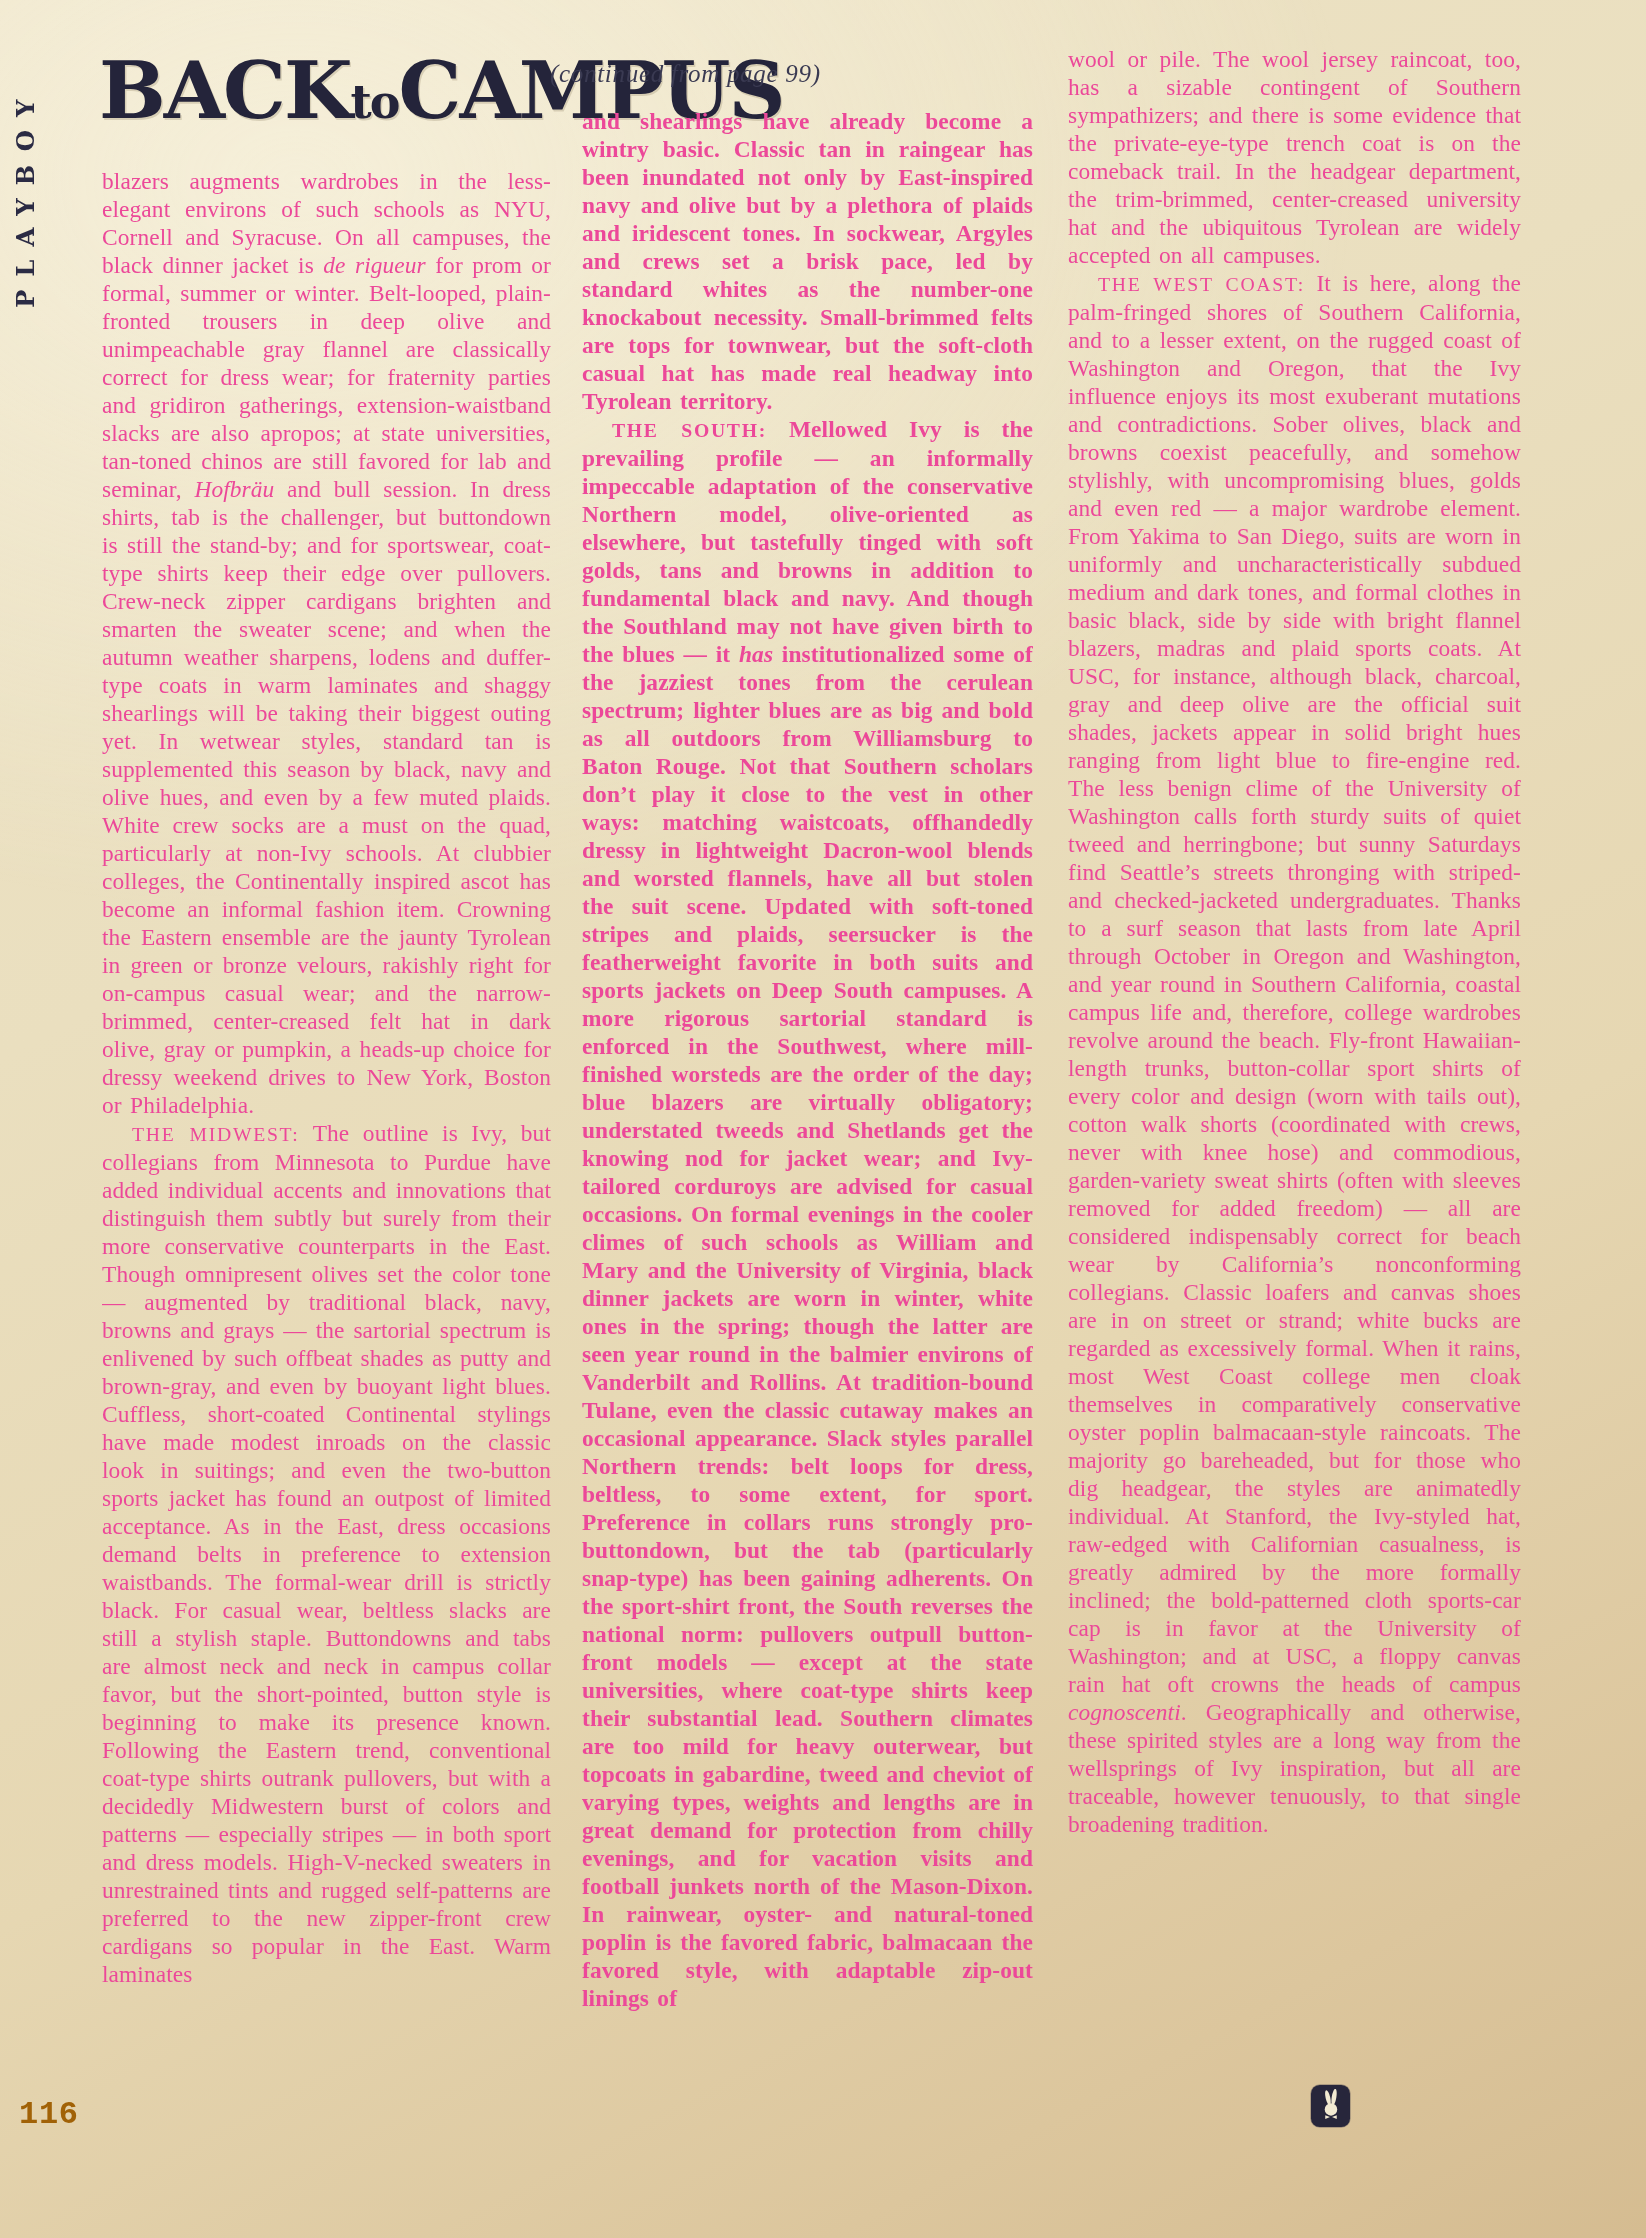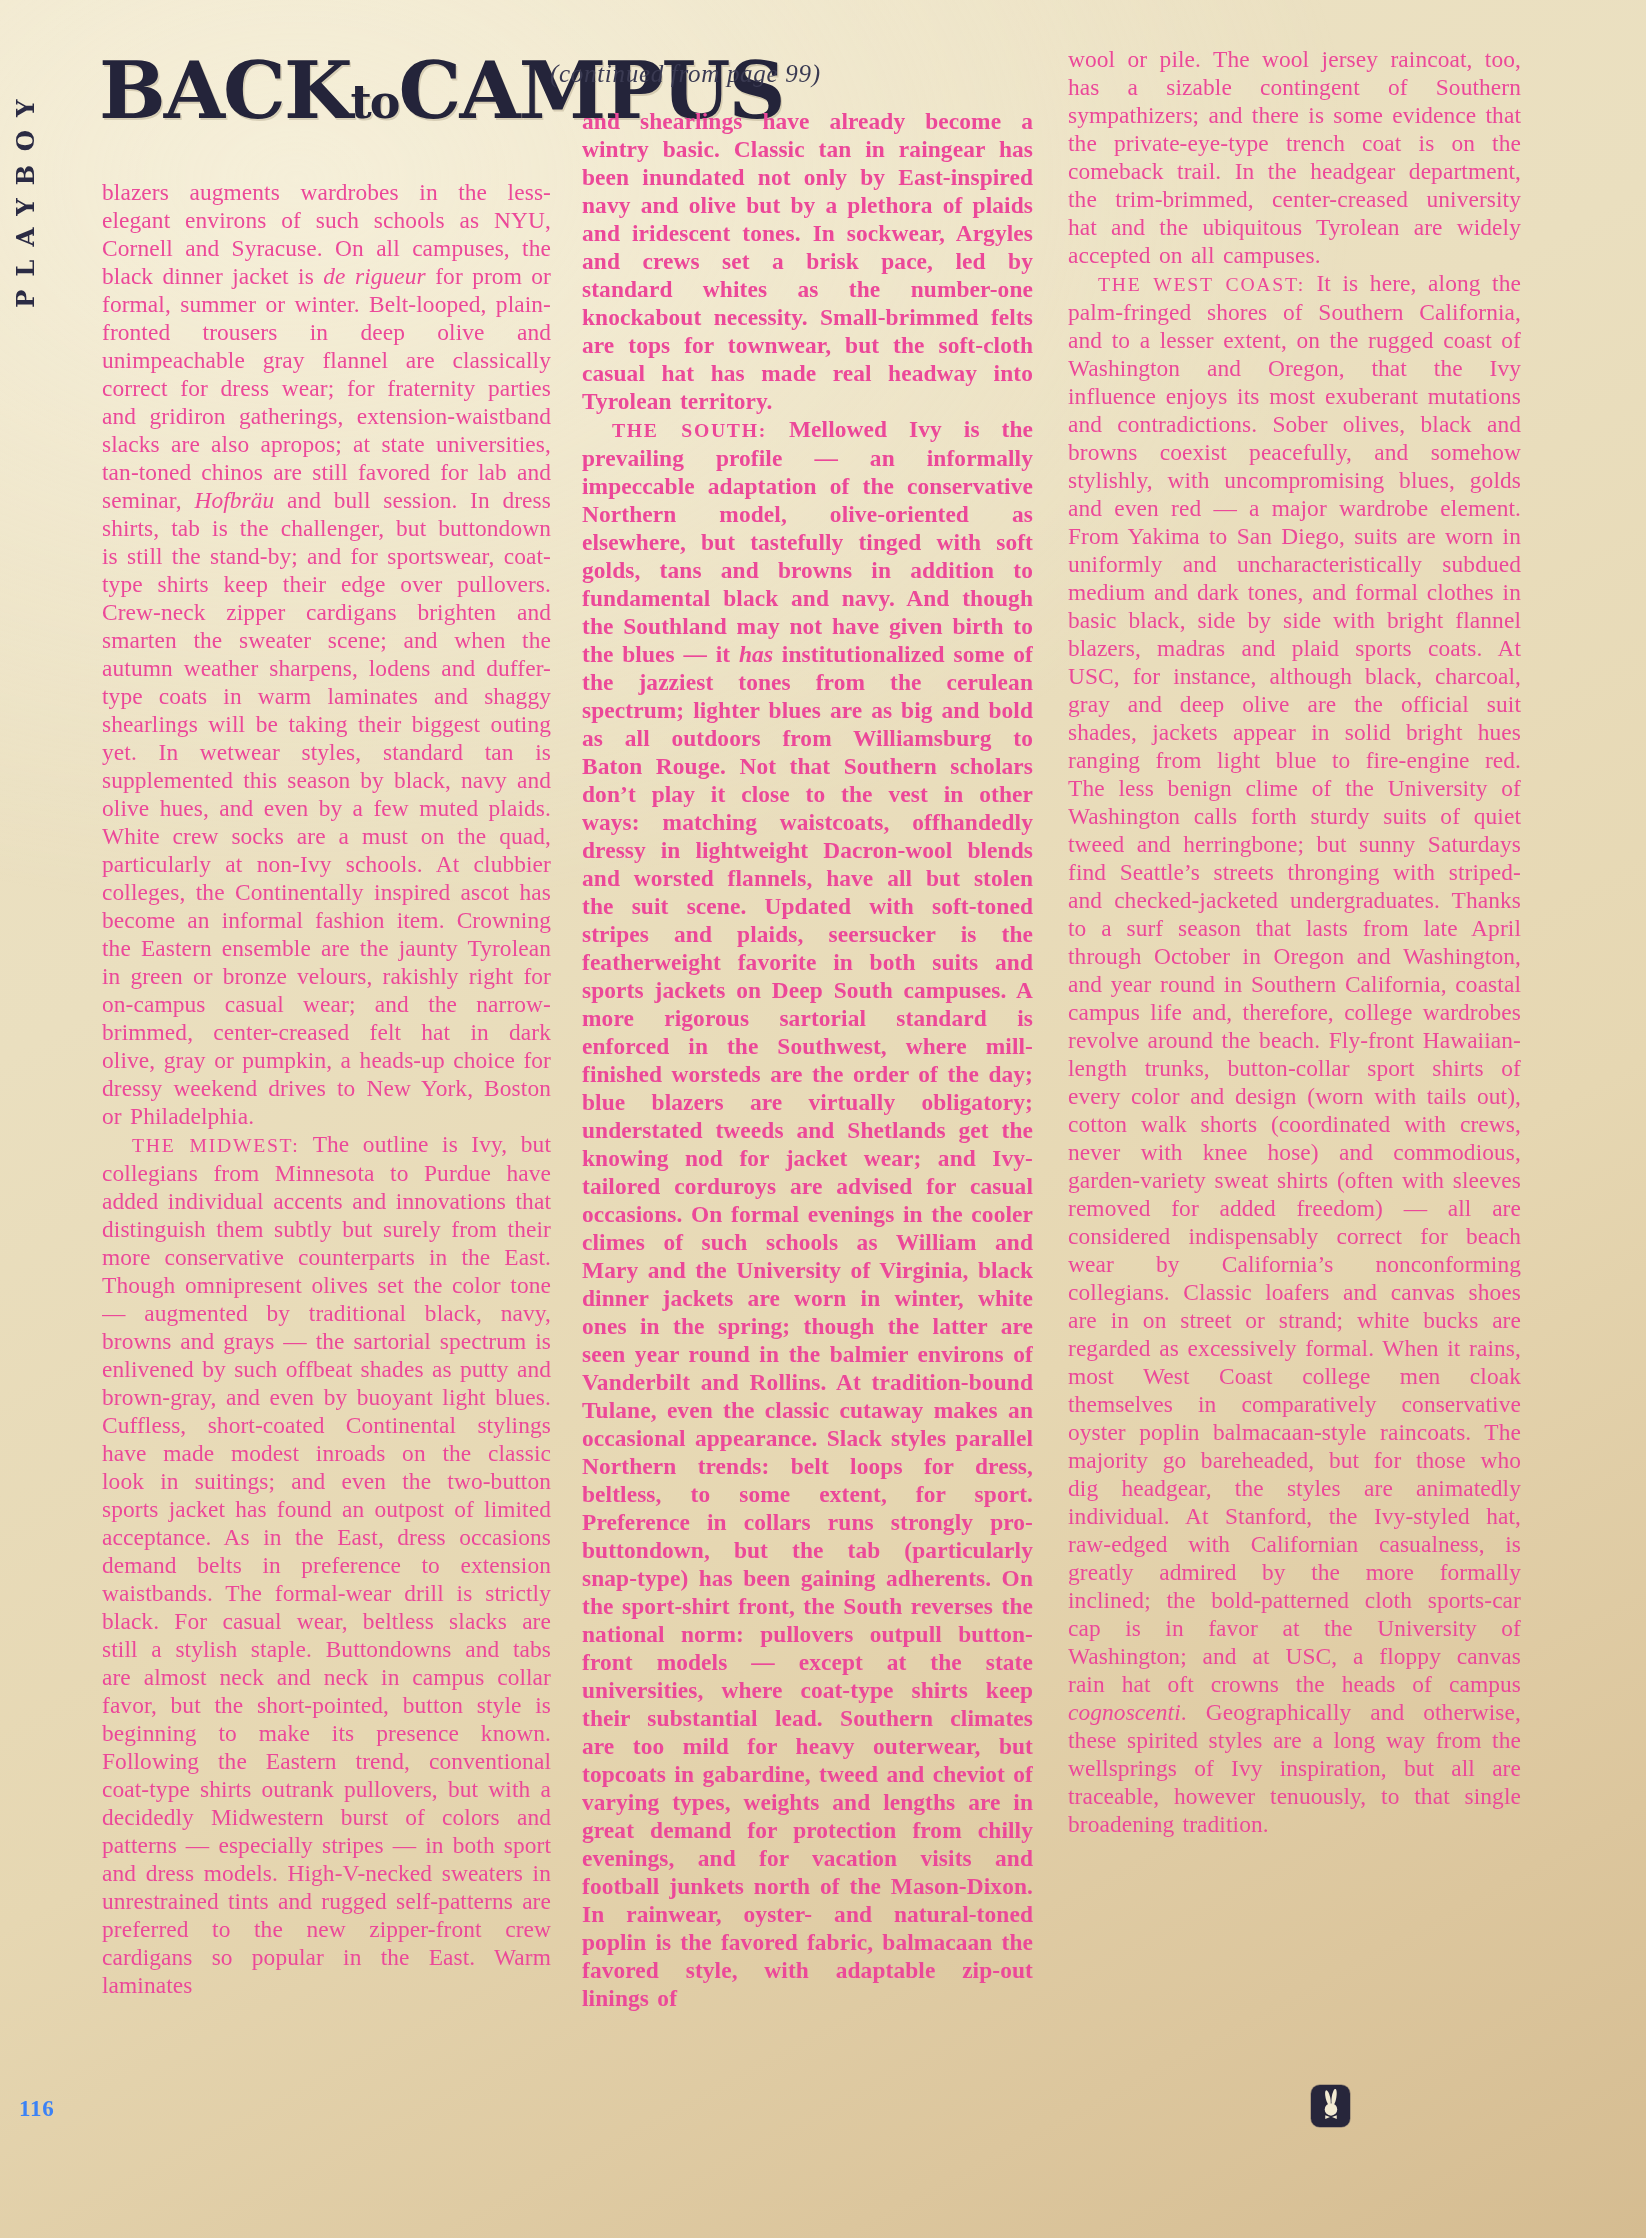--- a/index.html
+++ b/index.html
@@ -56,40 +56,40 @@
   .column {
     position: absolute;
     text-align: justify;
     font-size: 23.4px;
     line-height: 28px;
     word-spacing: 2.4px;
     letter-spacing: 0.1px;
     color: #ec4899;
     overflow: hidden;
   }
-  #col-0 { left: 102px; top: 178px;  width: 449px; height: 1989px; }
+  #col-0 { left: 102px; top: 167px;  width: 449px; height: 1989px; }
   #col-1 { left: 582px; top: 107px;  width: 451px; height: 2049px; font-weight: bold; }
   #col-2 { left: 1068px; top: 45px;  width: 453px; height: 2057px; }
 
   .para { margin: 0; }
   .para.indent { text-indent: 30px; }
   .seg-sc {
     font-size: 19.7px;
     letter-spacing: 1.7px;
   }
   .seg-i { font-style: italic; }
 
   .page-number {
     position: absolute;
     left: 19px; top: 2096px;
-    font-family: Liberation Serif, serif;
+    font-family: Liberation Mono, monospace;
     font-weight: 700;
-    font-size: 23px;
+    font-size: 32px;
     letter-spacing: 0.7px;
-    color: #3b82f6;
+    color: #a16207;
   }
 
   .bunny-badge {
     position: absolute;
     left: 1311px; top: 2085px;
     width: 39px; height: 42px;
     background: #27263b;
     border-radius: 8.8px;
     display: flex;
     align-items: center;

